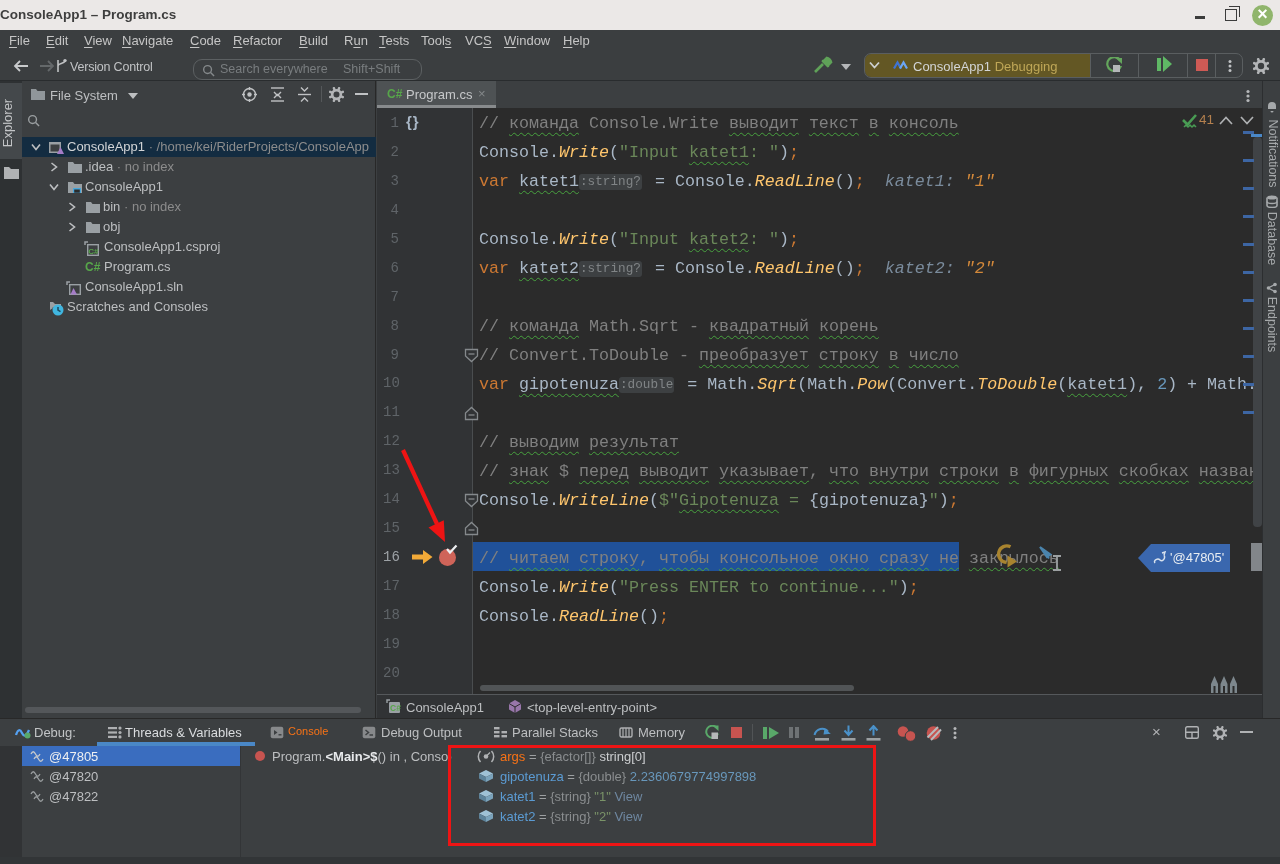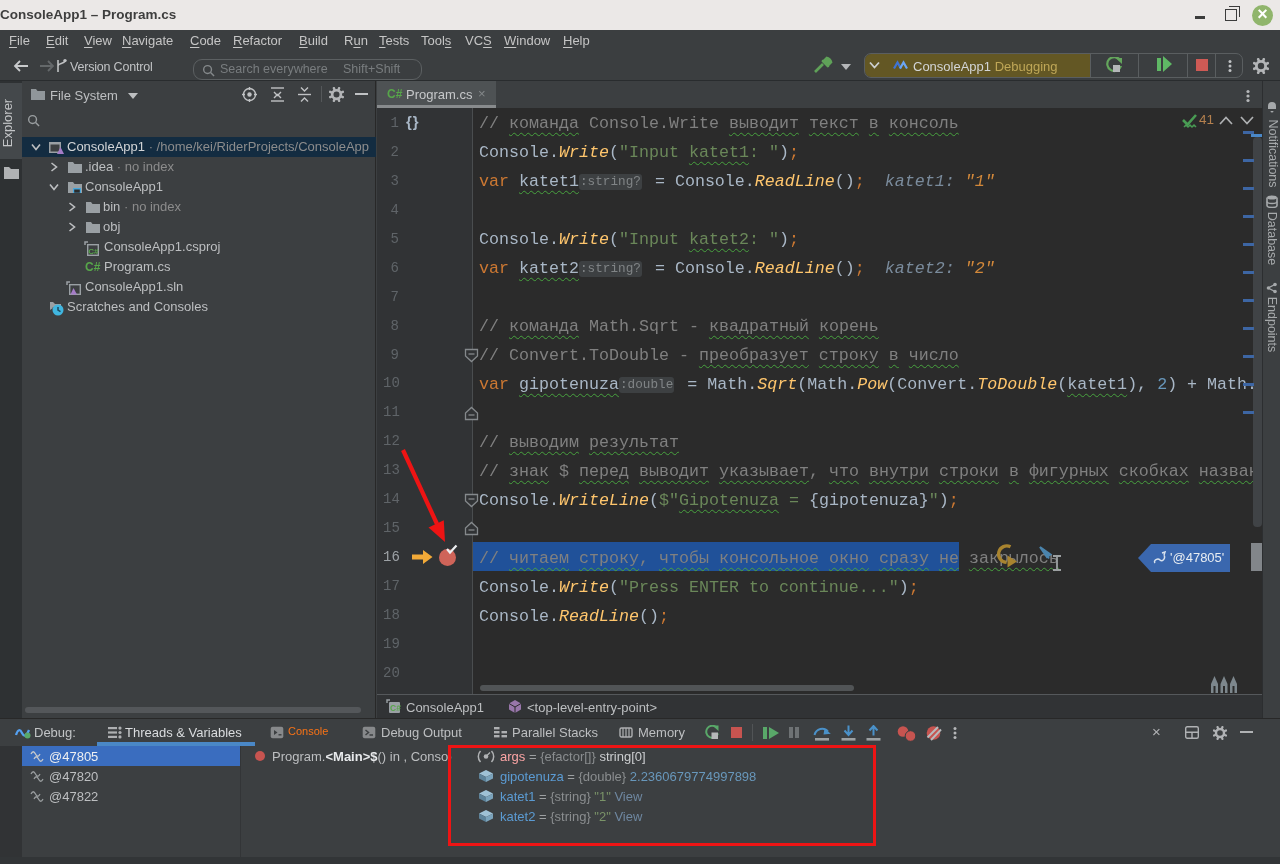--- a/index.html
+++ b/index.html
@@ -534,21 +534,21 @@
   </svg>
 <div class="abs" style="left:49px;top:789px;font-size:13px;color:#bdbfc1">@47822</div>
 <div class="abs" style="left:255px;top:751px;width:10px;height:10px;border-radius:50%;background:#c75450"></div>
 <div class="abs" style="left:272px;top:749px;width:180px;height:16px;font-size:13px;color:#bdbfc1;white-space:nowrap;overflow:hidden">Program.<b style="color:#e8eaec">&lt;Main&gt;$</b>() in , Console,</div>
 
 <svg class="abs" style="left:477px;top:750px" width="18" height="13" viewBox="0 0 18 13">
     <path d="M3.5 1 a 8 8 0 0 0 0 11 M14.5 1 a 8 8 0 0 1 0 11" stroke="#b0b2b4" stroke-width="1.5" fill="none"></path>
     <circle cx="9" cy="6.5" r="2.3" fill="#b0b2b4"></circle>
     <path d="M9 6.5 l4 -4" stroke="#b0b2b4" stroke-width="1.3"></path>
   </svg>
-<div class="abs" style="left:500px;top:749px;font-size:13px"><span style="color:#fca5a5">args</span><span style="color:#9da0a2"> = </span><span style="color:#8a8d8f">{efactor[]} </span><span style="color:#ccced0">string[0]</span></div>
+<div class="abs" style="left:500px;top:749px;font-size:13px"><span style="color:#f97316">args</span><span style="color:#9da0a2"> = </span><span style="color:#8a8d8f">{efactor[]} </span><span style="color:#ccced0">string[0]</span></div>
 <svg class="abs" style="left:478px;top:769px" width="16" height="14" viewBox="0 0 16 14">
     <path d="M8 1 L15 4.5 L8 8 L1 4.5 z" fill="#9fc1d5"></path>
     <path d="M1 4.5 v5 L8 13 V8 z" fill="#5d8299"></path>
     <path d="M15 4.5 v5 L8 13 V8 z" fill="#7ba3bb"></path>
   </svg>
 <div class="abs" style="left:500px;top:769px;font-size:13px"><span style="color:#5b9bd3">gipotenuza</span><span style="color:#9da0a2"> = </span><span style="color:#8a8d8f">{double} </span><span style="color:#6897bb">2.2360679774997898</span></div>
 <svg class="abs" style="left:478px;top:789px" width="16" height="14" viewBox="0 0 16 14">
     <path d="M8 1 L15 4.5 L8 8 L1 4.5 z" fill="#9fc1d5"></path>
     <path d="M1 4.5 v5 L8 13 V8 z" fill="#5d8299"></path>
     <path d="M15 4.5 v5 L8 13 V8 z" fill="#7ba3bb"></path>

